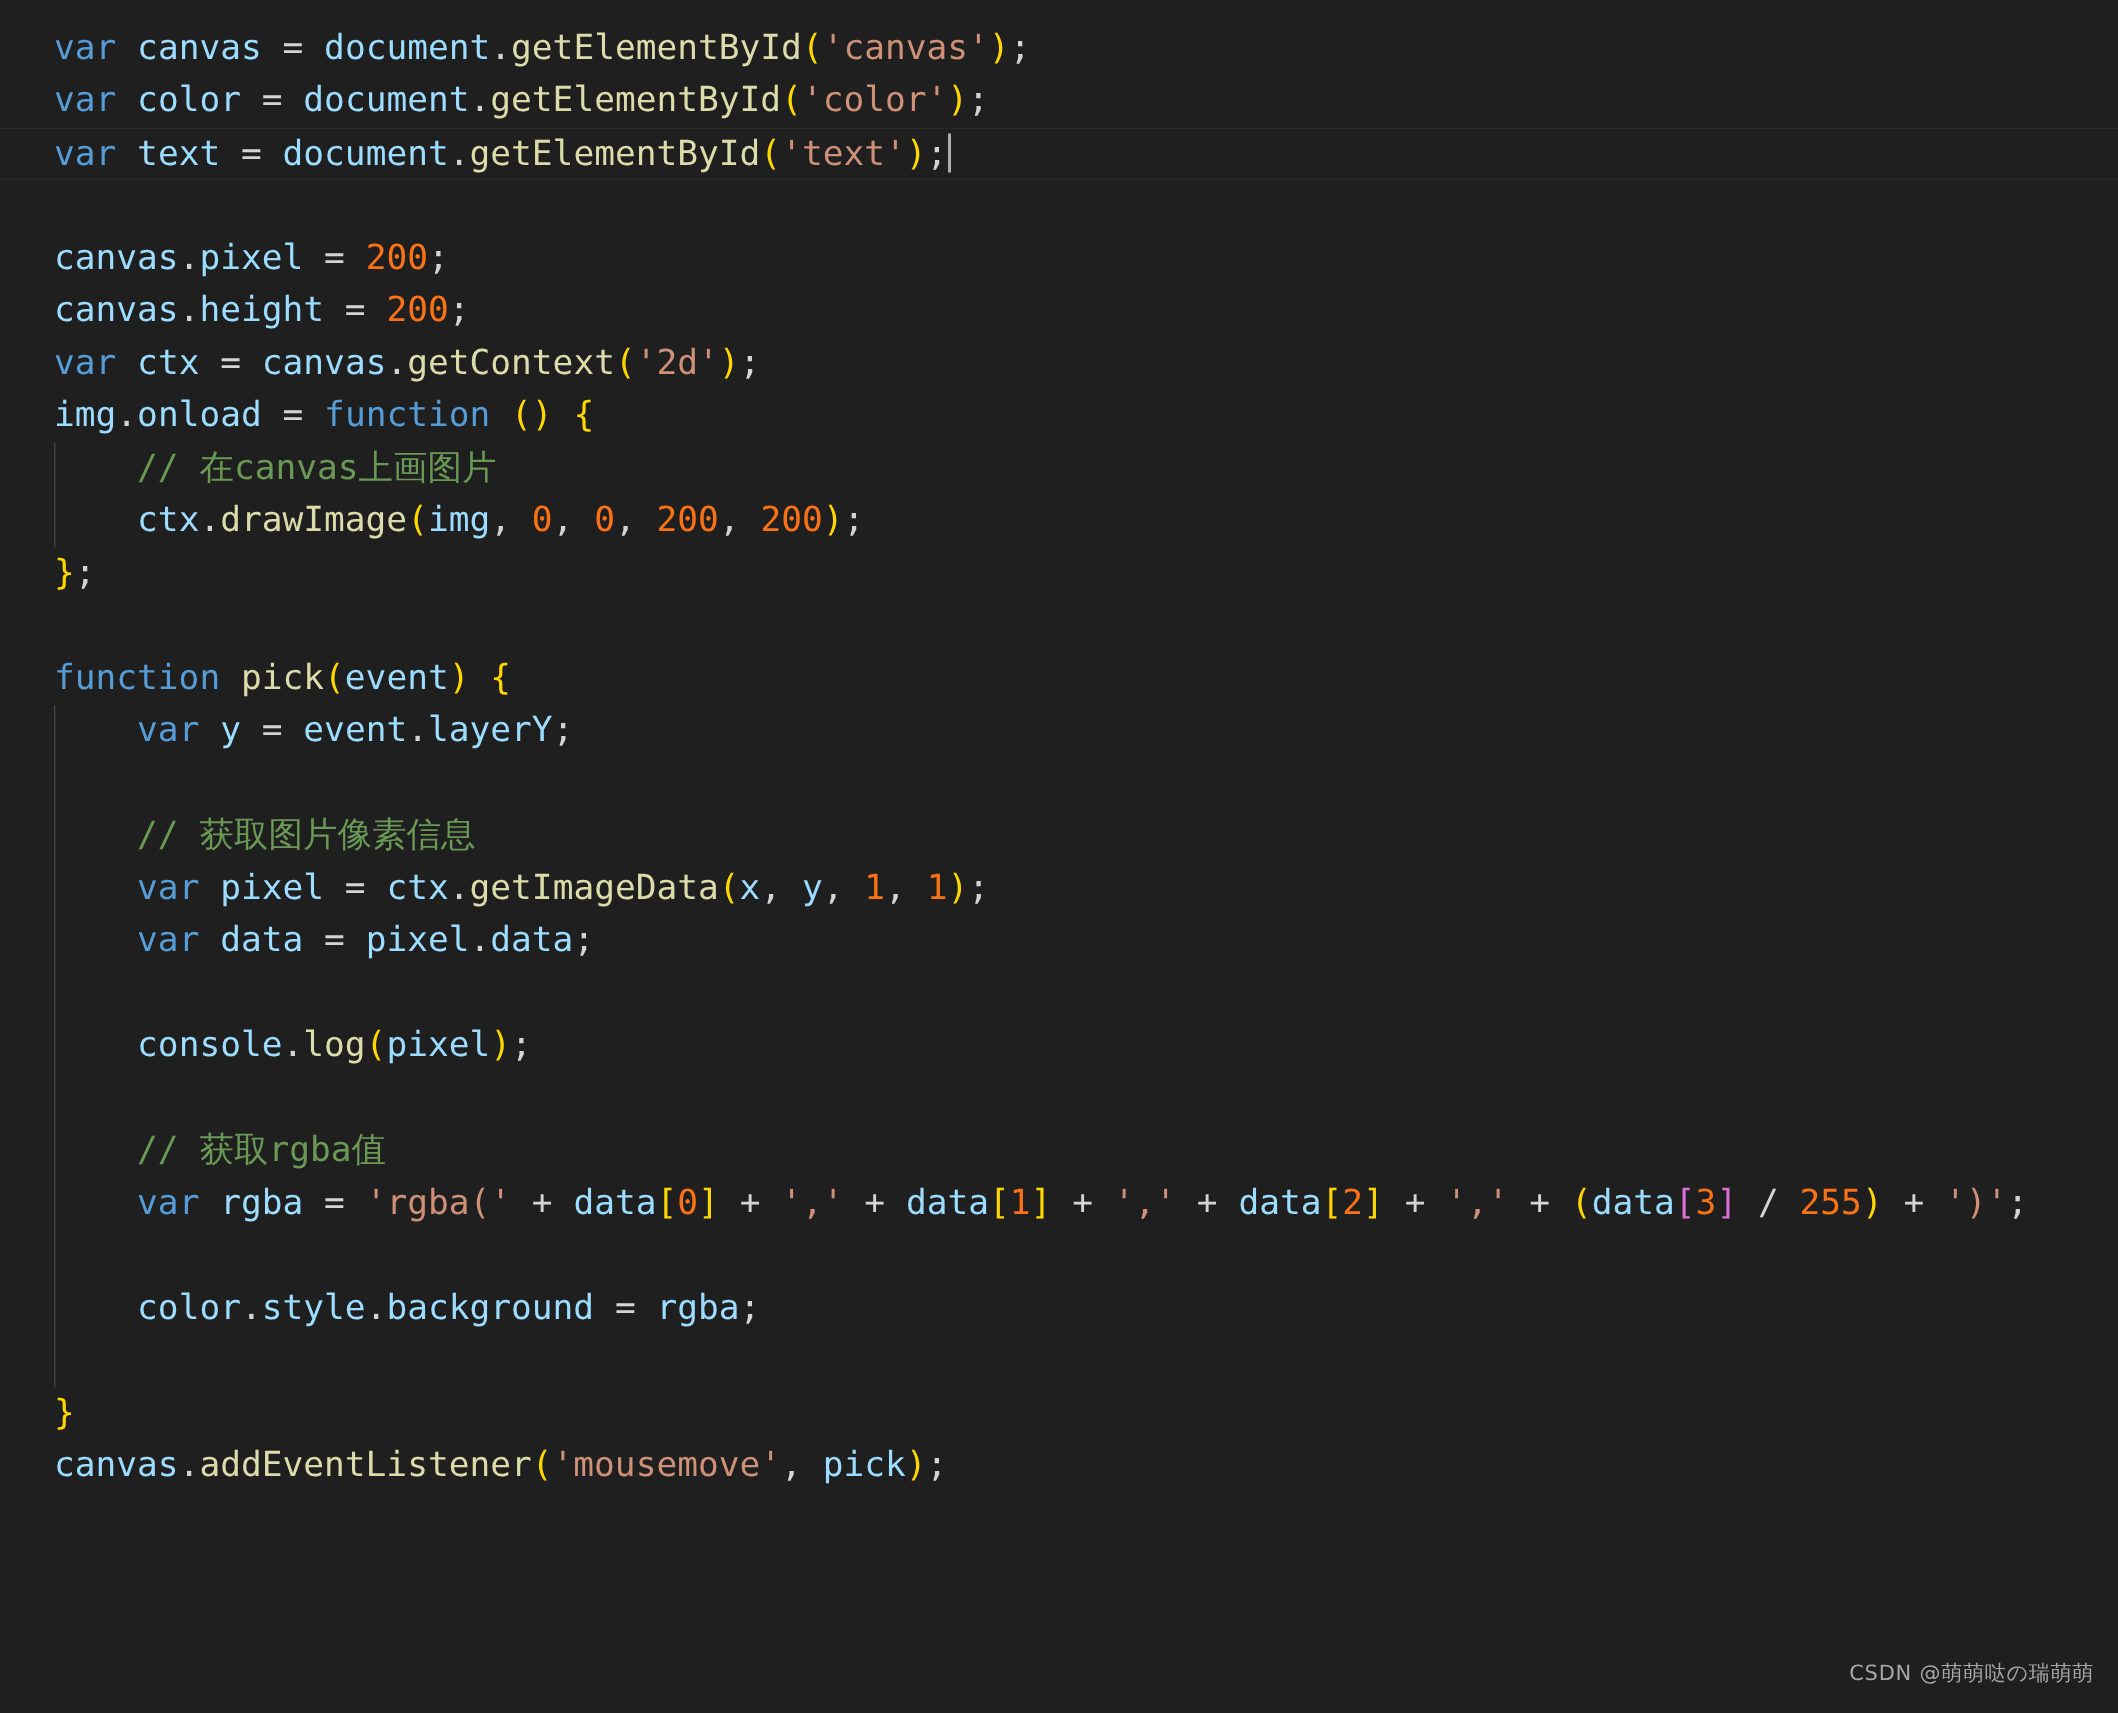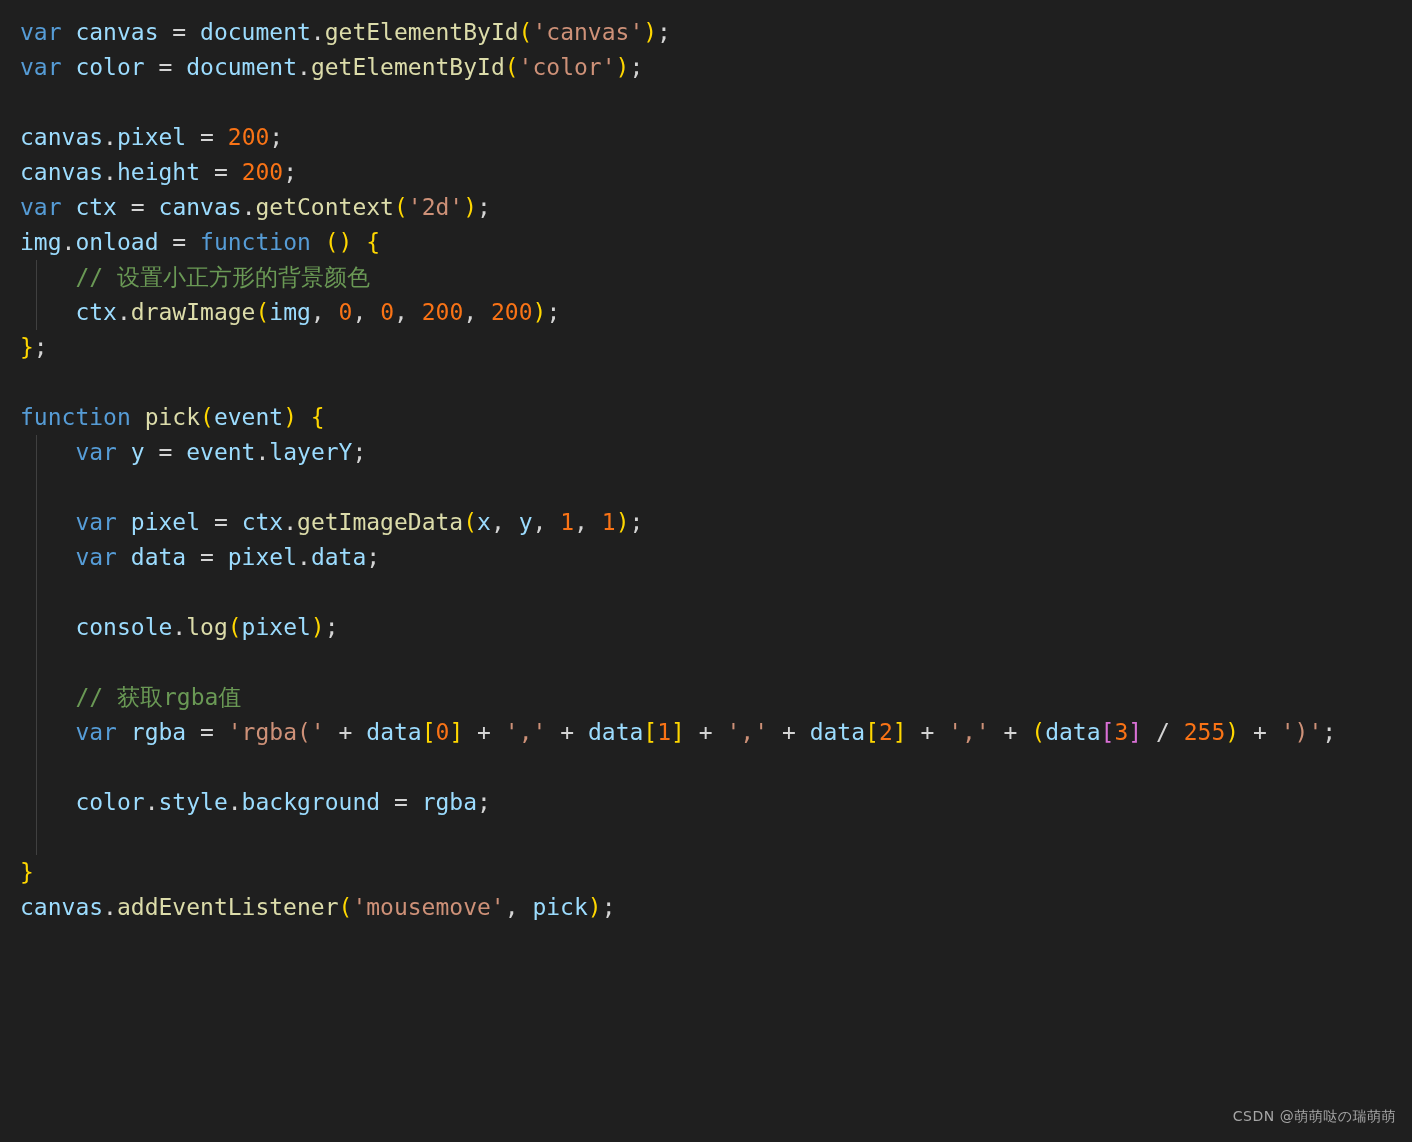--- a/index.html
+++ b/index.html
@@ -22,21 +22,21 @@
   #code {
     position: absolute;
     top: 15px;
     left: 0;
     width: 1412px;
   }
   .line {
     position: relative;
     height: 35px;
     white-space: pre;
-    padding-left: 20px;
+    padding-left: 36px;
     box-sizing: border-box;
     color: #d4d4d4;
   }
   .line.active {
     border-top: 1px solid #282828;
     border-bottom: 1px solid #282828;
     height: 35px;
     background: #1f1f1f;
   }
   
@@ -82,47 +82,49 @@
 </head>
 <body>
 
 <div id="editor">
   <div id="code">
 
     <div class="line"><span class="kw">var</span> <span class="var">canvas</span> <span class="op">=</span> <span class="var">document</span><span class="punc">.</span><span class="fn">getElementById</span><span class="p0">(</span><span class="str">'canvas'</span><span class="p0">)</span><span class="punc">;</span></div>
 
     <div class="line"><span class="kw">var</span> <span class="var">color</span> <span class="op">=</span> <span class="var">document</span><span class="punc">.</span><span class="fn">getElementById</span><span class="p0">(</span><span class="str">'color'</span><span class="p0">)</span><span class="punc">;</span></div>
 
+    <div class="line active"><span class="kw">var</span> <span class="var">text</span> <span class="op">=</span> <span class="var">document</span><span class="punc">.</span><span class="fn">getElementById</span><span class="p0">(</span><span class="str">'text'</span><span class="p0">)</span><span class="punc">;</span><span class="caret"></span></div>
 
     <div class="line"></div>
 
     <div class="line"><span class="var">canvas</span><span class="punc">.</span><span class="var">pixel</span> <span class="op">=</span> <span class="num">200</span><span class="punc">;</span></div>
 
     <div class="line"><span class="var">canvas</span><span class="punc">.</span><span class="var">height</span> <span class="op">=</span> <span class="num">200</span><span class="punc">;</span></div>
 
     <div class="line"><span class="kw">var</span> <span class="var">ctx</span> <span class="op">=</span> <span class="var">canvas</span><span class="punc">.</span><span class="fn">getContext</span><span class="p0">(</span><span class="str">'2d'</span><span class="p0">)</span><span class="punc">;</span></div>
 
     <div class="line"><span class="var">img</span><span class="punc">.</span><span class="var">onload</span> <span class="op">=</span> <span class="kw">function</span> <span class="p0">()</span> <span class="p0">{</span></div>
 
-    <div class="line ind1">    <span class="cmt">// 设置小正方形的背景颜色</span></div>
+    <div class="line ind1">    <span class="cmt">// 在canvas上画图片</span></div>
 
     <div class="line ind1">    <span class="var">ctx</span><span class="punc">.</span><span class="fn">drawImage</span><span class="p0">(</span><span class="var">img</span><span class="punc">,</span> <span class="num">0</span><span class="punc">,</span> <span class="num">0</span><span class="punc">,</span> <span class="num">200</span><span class="punc">,</span> <span class="num">200</span><span class="p0">)</span><span class="punc">;</span></div>
 
     <div class="line"><span class="p0">}</span><span class="punc">;</span></div>
 
     <div class="line"></div>
 
     <div class="line"><span class="kw">function</span> <span class="fn">pick</span><span class="p0">(</span><span class="var">event</span><span class="p0">)</span> <span class="p0">{</span></div>
 
 
 
     <div class="line ind1">    <span class="kw">var</span> <span class="var">y</span> <span class="op">=</span> <span class="var">event</span><span class="punc">.</span><span class="var">layerY</span><span class="punc">;</span></div>
 
     <div class="line ind1"></div>
 
+    <div class="line ind1">    <span class="cmt">// 获取图片像素信息</span></div>
 
     <div class="line ind1">    <span class="kw">var</span> <span class="var">pixel</span> <span class="op">=</span> <span class="var">ctx</span><span class="punc">.</span><span class="fn">getImageData</span><span class="p0">(</span><span class="var">x</span><span class="punc">,</span> <span class="var">y</span><span class="punc">,</span> <span class="num">1</span><span class="punc">,</span> <span class="num">1</span><span class="p0">)</span><span class="punc">;</span></div>
 
     <div class="line ind1">    <span class="kw">var</span> <span class="var">data</span> <span class="op">=</span> <span class="var">pixel</span><span class="punc">.</span><span class="var">data</span><span class="punc">;</span></div>
 
     <div class="line ind1"></div>
 
     <div class="line ind1">    <span class="var">console</span><span class="punc">.</span><span class="fn">log</span><span class="p0">(</span><span class="var">pixel</span><span class="p0">)</span><span class="punc">;</span></div>
 
     <div class="line ind1"></div>

